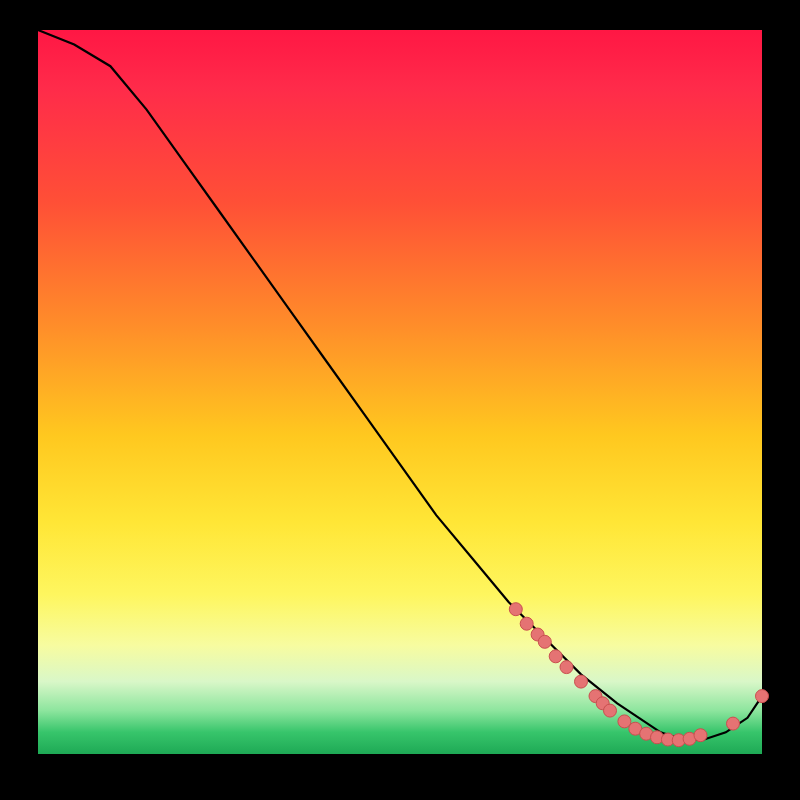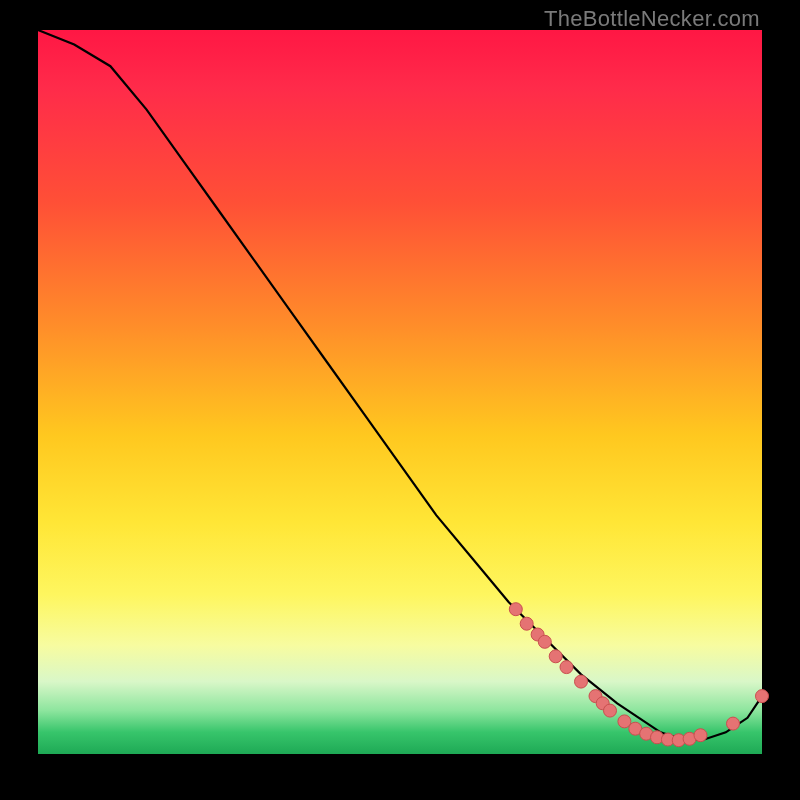--- a/index.html
+++ b/index.html
@@ -56,21 +56,20 @@
     top: 0;
     width: 724px;
     height: 724px;
     overflow: visible;
   }
 </style>
 </head>
 <body>
 
 <div class="stage">
-  <div class="watermark">TheBottleNecker.com</div>
 
   <div class="plot">
     <svg class="curve" viewBox="0 0 724 724">
       <path id="curve-path" fill="none" stroke="#000000" stroke-width="2.2" d="M0.0 0.0 L36.2 14.5 L72.4 36.2 L108.6 79.6 L144.8 130.3 L181.0 181.0 L217.2 231.7 L253.4 282.4 L289.6 333.0 L325.8 383.7 L362.0 434.4 L398.2 485.1 L434.4 528.5 L470.6 572.0 L506.8 608.2 L543.0 644.4 L579.2 673.3 L600.9 687.8 L622.6 702.3 L644.4 709.5 L666.1 709.5 L687.8 702.3 L709.5 687.8 L724.0 666.1"></path>
       <g id="markers">
           <circle cx="477.8" cy="579.2" r="6.5" fill="#e57373" stroke="#c94f4f" stroke-width="1"></circle>
           <circle cx="488.7" cy="593.7" r="6.5" fill="#e57373" stroke="#c94f4f" stroke-width="1"></circle>
           <circle cx="499.6" cy="604.5" r="6.5" fill="#e57373" stroke="#c94f4f" stroke-width="1"></circle>
           <circle cx="506.8" cy="611.8" r="6.5" fill="#e57373" stroke="#c94f4f" stroke-width="1"></circle>
           <circle cx="517.7" cy="626.3" r="6.5" fill="#e57373" stroke="#c94f4f" stroke-width="1"></circle>

